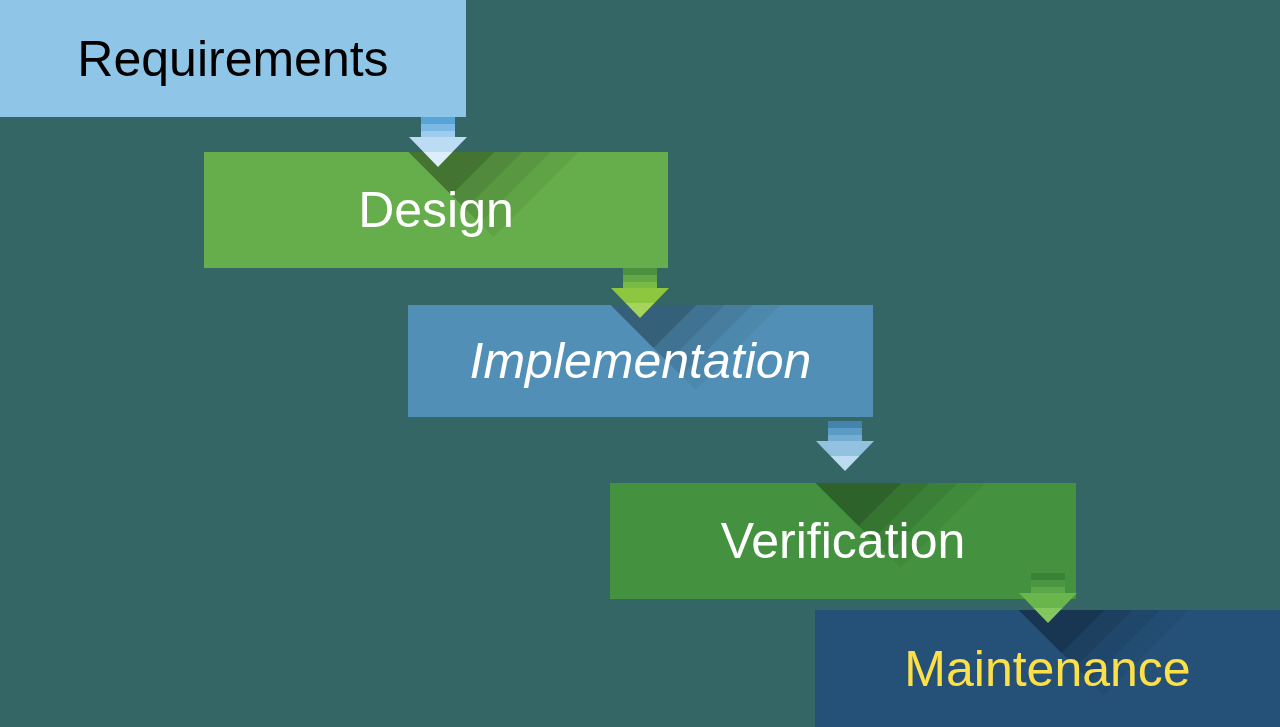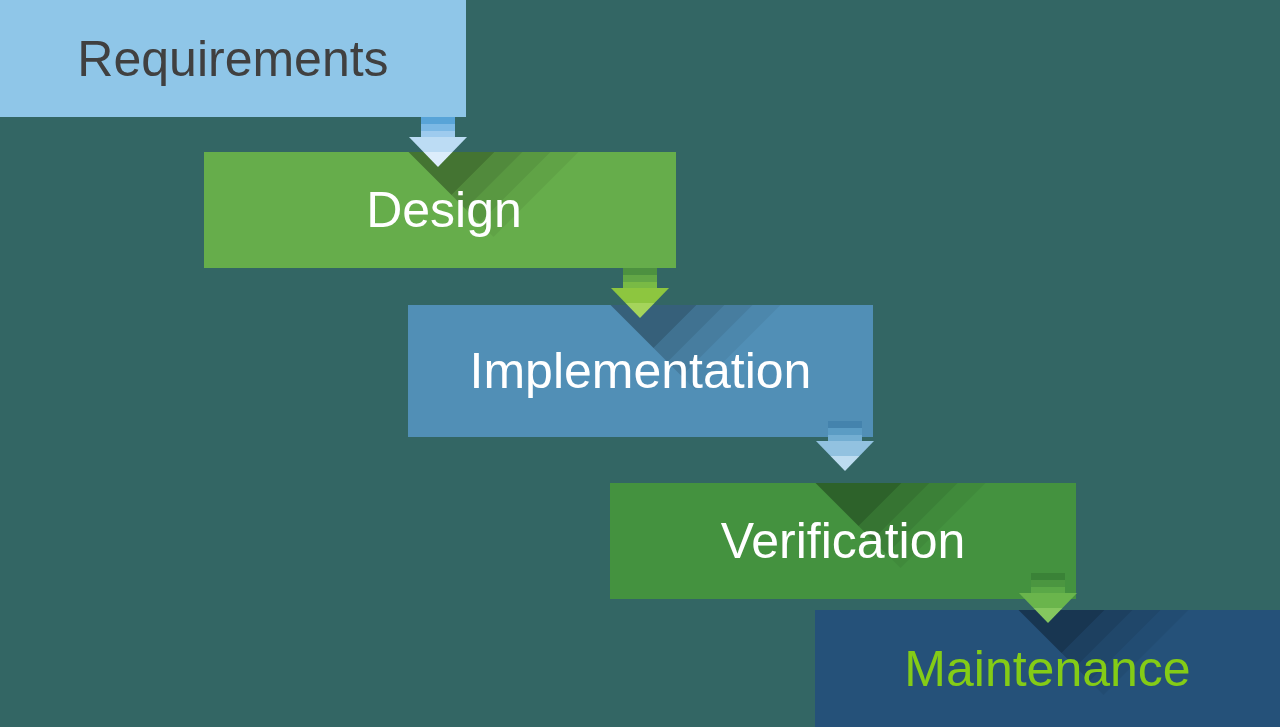--- a/index.html
+++ b/index.html
@@ -35,32 +35,32 @@
     position: absolute;
     z-index: 3;
     pointer-events: none;
   }
 </style>
 </head>
 <body>
 
 <div id="canvas" style="background: rgb(51, 102, 100);">
     <div class="stage-box" style="left: 0px; top: 0px; width: 466px; height: 117px; background: rgb(143, 198, 232);">
-      <span class="stage-label" style="color: #404040;">Requirements</span>
+      <span class="stage-label" style="color: #000000;">Requirements</span>
     </div>
-    <div class="stage-box" style="left: 204px; top: 152px; width: 464px; height: 116px; background: rgb(102, 173, 75); padding-left: 8px;">
+    <div class="stage-box" style="left: 204px; top: 152px; width: 464px; height: 116px; background: rgb(102, 173, 75);">
       <svg width="464" height="116" viewBox="0 0 464 116" class="stripes">
         <polygon points="204.5,0 290.5,0 247.5,43" fill="rgba(0,0,0,0.33)"></polygon>
         <polygon points="290.5,0 318.5,0 261.5,57 247.5,43" fill="rgba(0,0,0,0.2)"></polygon>
         <polygon points="318.5,0 346.5,0 275.5,71 261.5,57" fill="rgba(0,0,0,0.12)"></polygon>
         <polygon points="346.5,0 374.5,0 289.5,85 275.5,71" fill="rgba(0,0,0,0.055)"></polygon>
       </svg>
       <span class="stage-label" style="color: rgb(255, 255, 255);">Design</span>
     </div>
-    <div class="stage-box" style="left: 408px; top: 305px; width: 465px; height: 132px; background: rgb(81, 143, 182);">
+    <div class="stage-box" style="left: 408px; top: 305px; width: 465px; height: 112px; background: rgb(81, 143, 182); font-style: italic;">
       <svg width="465" height="116" viewBox="0 0 465 116" class="stripes">
         <polygon points="202.5,0 288.5,0 245.5,43" fill="rgba(0,0,0,0.33)"></polygon>
         <polygon points="288.5,0 316.5,0 259.5,57 245.5,43" fill="rgba(0,0,0,0.2)"></polygon>
         <polygon points="316.5,0 344.5,0 273.5,71 259.5,57" fill="rgba(0,0,0,0.12)"></polygon>
         <polygon points="344.5,0 372.5,0 287.5,85 273.5,71" fill="rgba(0,0,0,0.055)"></polygon>
       </svg>
       <span class="stage-label" style="color: rgb(255, 255, 255);">Implementation</span>
     </div>
     <div class="stage-box" style="left: 610px; top: 457px; width: 466px; height: 116px; background: rgb(68, 146, 63); margin-top: 26px;">
       <svg width="466" height="116" viewBox="0 0 466 116" class="stripes">
@@ -71,21 +71,21 @@
       </svg>
       <span class="stage-label" style="color: rgb(255, 255, 255);">Verification</span>
     </div>
     <div class="stage-box" style="left: 815px; top: 610px; width: 465px; height: 117px; background: rgb(37, 81, 121);">
       <svg width="465" height="117" viewBox="0 0 465 117" class="stripes">
         <polygon points="203.5,0 289.5,0 246.5,43" fill="rgba(0,0,0,0.33)"></polygon>
         <polygon points="289.5,0 317.5,0 260.5,57 246.5,43" fill="rgba(0,0,0,0.2)"></polygon>
         <polygon points="317.5,0 345.5,0 274.5,71 260.5,57" fill="rgba(0,0,0,0.12)"></polygon>
         <polygon points="345.5,0 373.5,0 288.5,85 274.5,71" fill="rgba(0,0,0,0.055)"></polygon>
       </svg>
-      <span class="stage-label" style="color: #84cc16;">Maintenance</span>
+      <span class="stage-label" style="color: #fde047;">Maintenance</span>
     </div>
     <svg width="58" height="50" viewBox="0 0 58 50" class="flow-arrow" style="left: 408.5px; top: 117px;">
       <rect x="12" y="0" width="34" height="7" fill="#58a4d8"></rect>
       <rect x="12" y="7" width="34" height="7" fill="#7cb9e5"></rect>
       <rect x="12" y="14" width="34" height="6" fill="#9ecbee"></rect>
       <defs>
         <linearGradient id="headGrad0" x1="0" y1="0" x2="0" y2="1">
           <stop offset="0" stop-color="#bcdcf4"></stop>
           <stop offset="0.5" stop-color="#bcdcf4"></stop>
           <stop offset="0.5" stop-color="#dcedfb"></stop>

